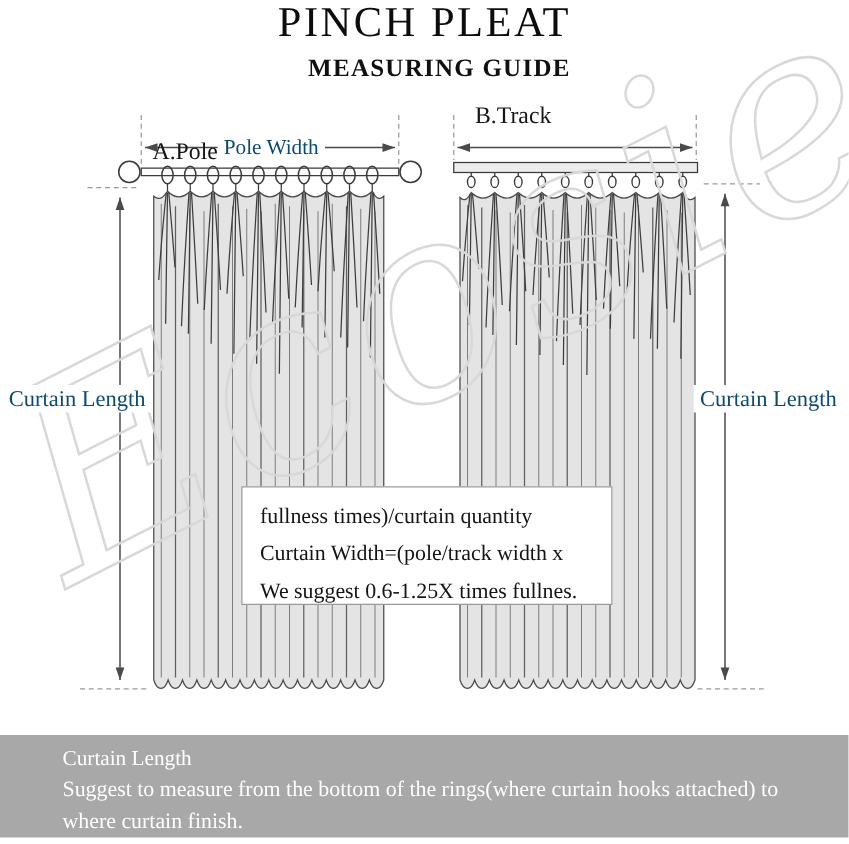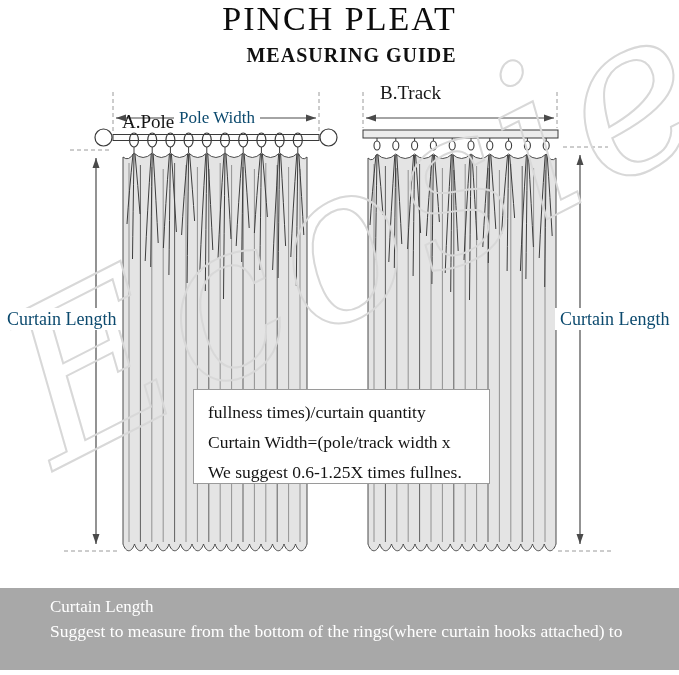--- a/index.html
+++ b/index.html
@@ -212,15 +212,16 @@
 
   <div class="formula-box">
     <div>fullness times)/curtain quantity</div>
     <div>Curtain Width=(pole/track width x</div>
     <div>We suggest 0.6-1.25X times fullnes.</div>
   </div>
 
   <div class="footer">
     <div class="heading">Curtain Length</div>
     <div class="line">Suggest to measure from the bottom of the rings(where curtain hooks attached) to</div>
+    <div class="line">where curtain finish.</div>
   </div>
 
 </div>
 
 </body></html>

